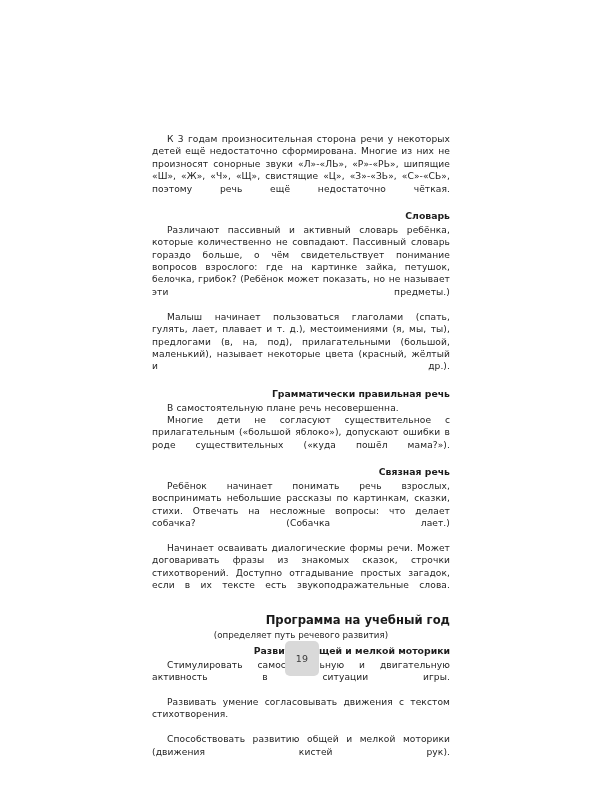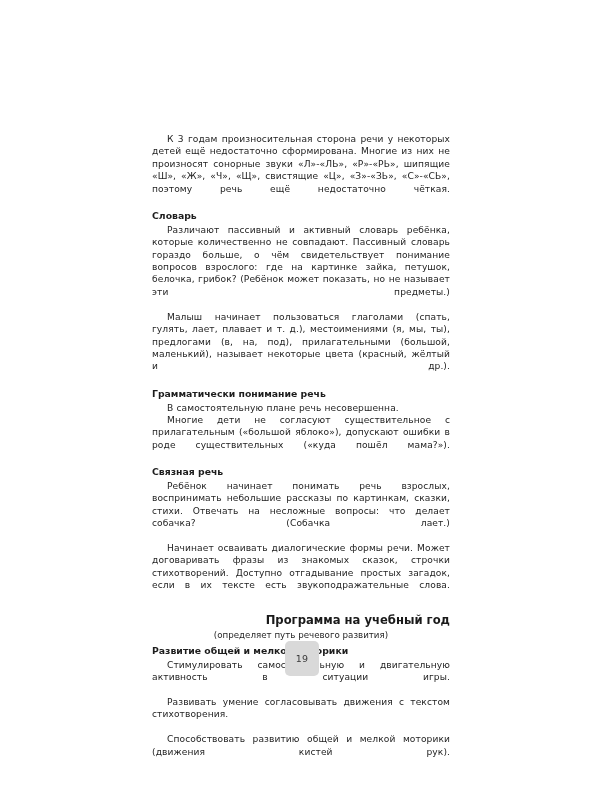--- a/index.html
+++ b/index.html
@@ -53,21 +53,21 @@
   }
   p.body-par.nojust:after { display: none; }
 
   h2.section-head {
     margin: 0;
     padding-top: 2.5px;
     padding-bottom: 1.5px;
     font-size: 9.3px;
     line-height: 12.4px;
     font-weight: bold;
-    text-align: left;
+    text-align: right;
     color: #1d1d1d;
   }
 
   h1.program-head {
     margin: 0;
     padding-top: 9px;
     padding-bottom: 1px;
     font-size: 11.6px;
     line-height: 15px;
     font-weight: bold;
@@ -114,21 +114,21 @@
 
     <p class="body-par">К 3 годам произносительная сторона речи у некоторых детей ещё недостаточно сформирована. Многие из них не произносят сонорные звуки «Л»-«ЛЬ», «Р»-«РЬ», шипящие «Ш», «Ж», «Ч», «Щ», свистящие «Ц», «З»-«ЗЬ», «С»-«СЬ», поэтому речь ещё недостаточно чёткая.</p>
 
     <h2 class="section-head">Словарь</h2>
 
     <p class="body-par">Различают пассивный и активный словарь ребёнка, которые количественно не совпадают. Пассивный словарь гораздо больше, о чём свидетельствует понимание вопросов взрослого: где на картинке зайка, петушок, белочка, грибок? (Ребёнок может показать, но не называет эти предметы.)</p>
 
 
     <p class="body-par">Малыш начинает пользоваться глаголами (спать, гулять, лает, плавает и т. д.), местоимениями (я, мы, ты), предлогами (в, на, под), прилагательными (большой, маленький), называет некоторые цвета (красный, жёлтый и др.).</p>
 
-    <h2 class="section-head">Грамматически понимание речь</h2>
+    <h2 class="section-head">Грамматически правильная речь</h2>
 
     <p class="body-par nojust">В самостоятельную плане речь несовершенна.</p>
 
     <p class="body-par">Многие дети не согласуют существительное с прилагательным («большой яблоко»), допускают ошибки в роде существительных («куда пошёл мама?»).</p>
 
     <h2 class="section-head">Связная речь</h2>
 
     <p class="body-par">Ребёнок начинает понимать речь взрослых, воспринимать небольшие рассказы по картинкам, сказки, стихи. Отвечать на несложные вопросы: что делает собачка? (Собачка лает.)</p>
 
     <p class="body-par">Начинает осваивать диалогические формы речи. Может договаривать фразы из знакомых сказок, строчки стихотворений. Доступно отгадывание простых загадок, если в их тексте есть звукоподражательные слова.</p>

